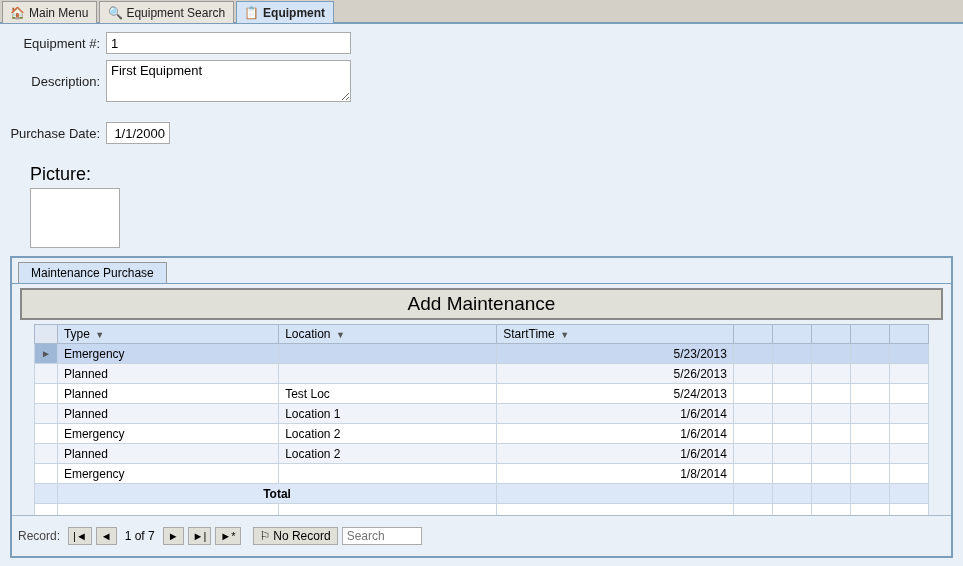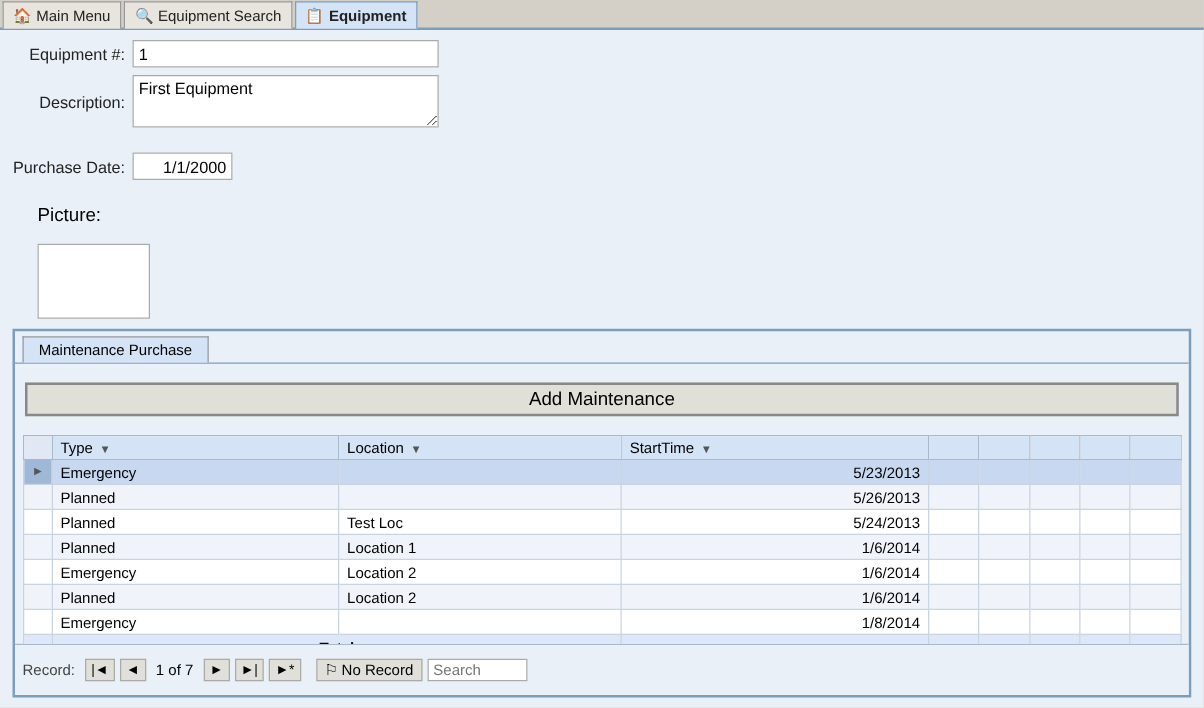--- a/index.html
+++ b/index.html
@@ -95,32 +95,32 @@
     }
     .field-input {
       border: 1px solid #aaa;
       background: white;
       padding: 2px 4px;
       height: 22px;
       font-size: 13px;
       font-family: inherit;
     }
     .field-input.wide { width: 245px; }
-    .field-input.medium { width: 80px; text-align: right; }
+    .field-input.medium { width: 64px; text-align: right; }
     .field-input.desc { width: 245px; height: 42px; }
 
     .picture-box {
       border: 1px solid #aaa;
       background: white;
       width: 90px;
       height: 60px;
     }
     .picture-label {
-      font-size: 15px;
-      margin-bottom: 14px;
+      font-size: 18px;
+      margin-bottom: 3px;
       text-align: center;
     }
 
     
     .section-panel {
       border: 2px solid #7b9ebd;
       background: #eaf0f8;
       flex: 1;
       display: flex;
       flex-direction: column;
@@ -136,35 +136,35 @@
       padding: 3px 12px;
       border: 1px solid #999;
       border-bottom: none;
       background: #d4e3f5;
       font-size: 12px;
       cursor: pointer;
     }
 
     
     .add-maintenance-btn {
-      margin: 15px 8px;
+      margin: 4px 8px;
       padding: 3px 10px;
       border: 2px solid #888;
       background: #e0e0d8;
-      font-size: 15px;
+      font-size: 19px;
       cursor: pointer;
       font-family: inherit;
       display: inline-block;
     }
 
     
     .grid-container {
       flex: 1;
       overflow: auto;
-      margin: 0 6px;
+      margin: 0 22px;
     }
     table {
       border-collapse: collapse;
       width: 100%;
       background: white;
     }
     thead tr th {
       background: #d4e3f5;
       border: 1px solid #aab8cc;
       padding: 2px 6px;

